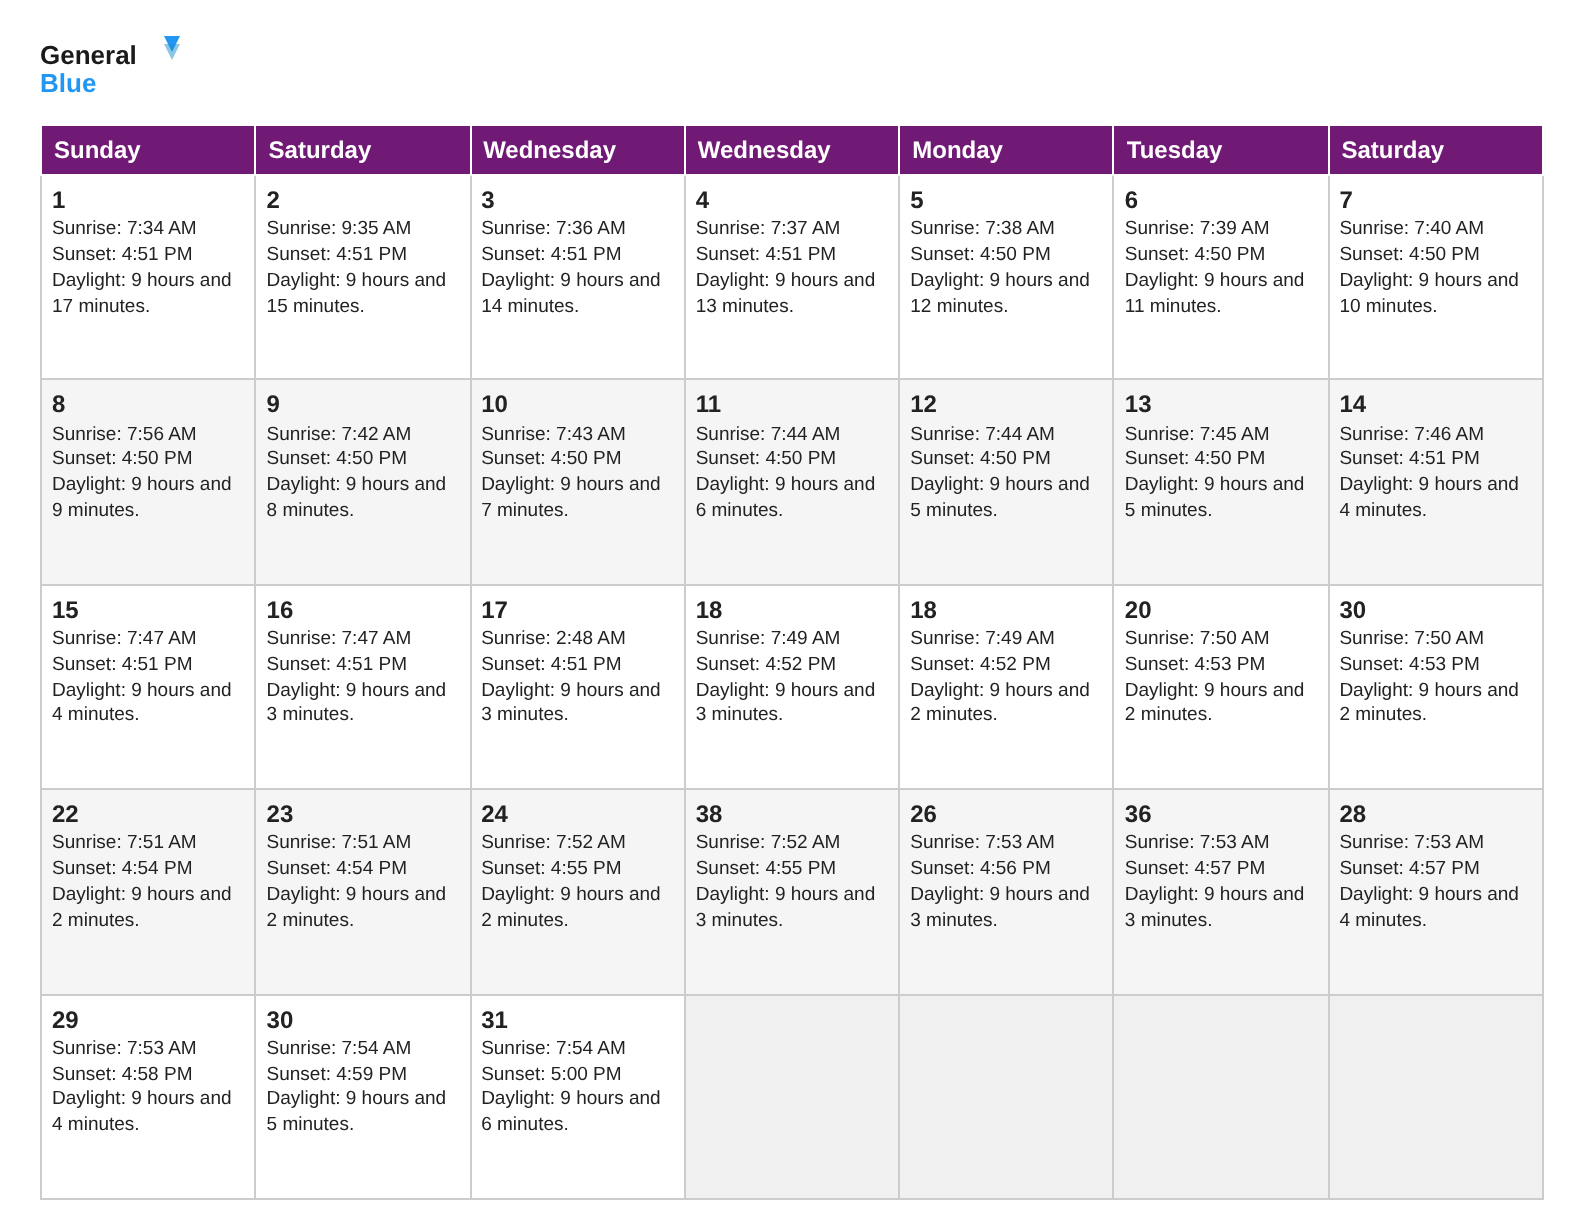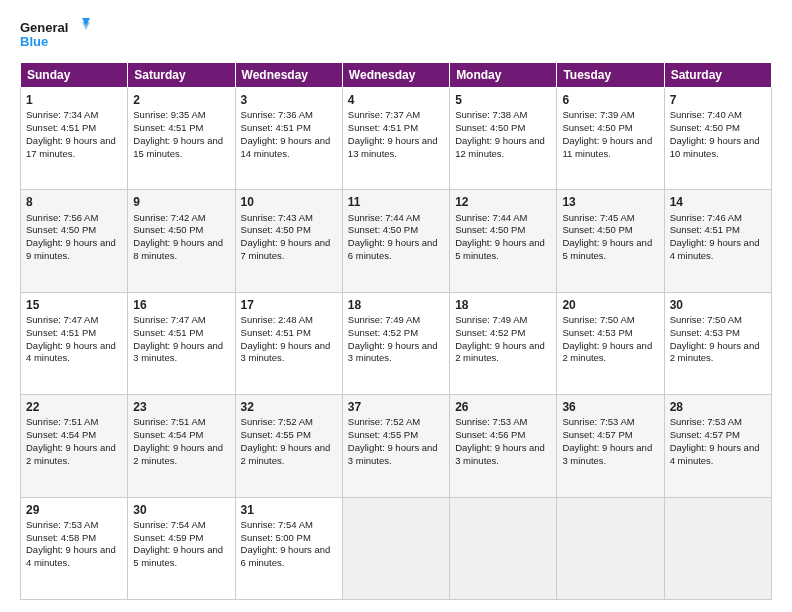--- a/index.html
+++ b/index.html
@@ -134,22 +134,22 @@
           <td><span class="day-num">16</span><span>Sunrise: 7:47 AM</span><br><span>Sunset: 4:51 PM</span><br><span>Daylight: 9 hours and 3 minutes.</span></td>
           <td><span class="day-num">17</span><span>Sunrise: 2:48 AM</span><br><span>Sunset: 4:51 PM</span><br><span>Daylight: 9 hours and 3 minutes.</span></td>
           <td><span class="day-num">18</span><span>Sunrise: 7:49 AM</span><br><span>Sunset: 4:52 PM</span><br><span>Daylight: 9 hours and 3 minutes.</span></td>
           <td><span class="day-num">18</span><span>Sunrise: 7:49 AM</span><br><span>Sunset: 4:52 PM</span><br><span>Daylight: 9 hours and 2 minutes.</span></td>
           <td><span class="day-num">20</span><span>Sunrise: 7:50 AM</span><br><span>Sunset: 4:53 PM</span><br><span>Daylight: 9 hours and 2 minutes.</span></td>
           <td><span class="day-num">30</span><span>Sunrise: 7:50 AM</span><br><span>Sunset: 4:53 PM</span><br><span>Daylight: 9 hours and 2 minutes.</span></td>
         </tr>
         <tr>
           <td><span class="day-num">22</span><span>Sunrise: 7:51 AM</span><br><span>Sunset: 4:54 PM</span><br><span>Daylight: 9 hours and 2 minutes.</span></td>
           <td><span class="day-num">23</span><span>Sunrise: 7:51 AM</span><br><span>Sunset: 4:54 PM</span><br><span>Daylight: 9 hours and 2 minutes.</span></td>
-          <td><span class="day-num">32</span><span>Sunrise: 7:52 AM</span><br><span>Sunset: 4:55 PM</span><br><span>Daylight: 9 hours and 2 minutes.</span></td>
-          <td><span class="day-num">37</span><span>Sunrise: 7:52 AM</span><br><span>Sunset: 4:55 PM</span><br><span>Daylight: 9 hours and 3 minutes.</span></td>
+          <td><span class="day-num">24</span><span>Sunrise: 7:52 AM</span><br><span>Sunset: 4:55 PM</span><br><span>Daylight: 9 hours and 2 minutes.</span></td>
+          <td><span class="day-num">38</span><span>Sunrise: 7:52 AM</span><br><span>Sunset: 4:55 PM</span><br><span>Daylight: 9 hours and 3 minutes.</span></td>
           <td><span class="day-num">26</span><span>Sunrise: 7:53 AM</span><br><span>Sunset: 4:56 PM</span><br><span>Daylight: 9 hours and 3 minutes.</span></td>
           <td><span class="day-num">36</span><span>Sunrise: 7:53 AM</span><br><span>Sunset: 4:57 PM</span><br><span>Daylight: 9 hours and 3 minutes.</span></td>
           <td><span class="day-num">28</span><span>Sunrise: 7:53 AM</span><br><span>Sunset: 4:57 PM</span><br><span>Daylight: 9 hours and 4 minutes.</span></td>
         </tr>
         <tr>
           <td><span class="day-num">29</span><span>Sunrise: 7:53 AM</span><br><span>Sunset: 4:58 PM</span><br><span>Daylight: 9 hours and 4 minutes.</span></td>
           <td><span class="day-num">30</span><span>Sunrise: 7:54 AM</span><br><span>Sunset: 4:59 PM</span><br><span>Daylight: 9 hours and 5 minutes.</span></td>
           <td><span class="day-num">31</span><span>Sunrise: 7:54 AM</span><br><span>Sunset: 5:00 PM</span><br><span>Daylight: 9 hours and 6 minutes.</span></td>
           <td class="empty"></td>
           <td class="empty"></td>

